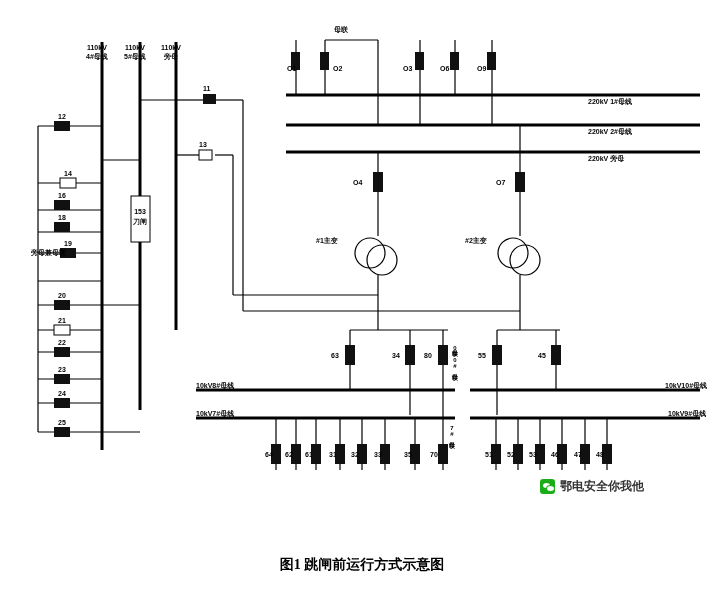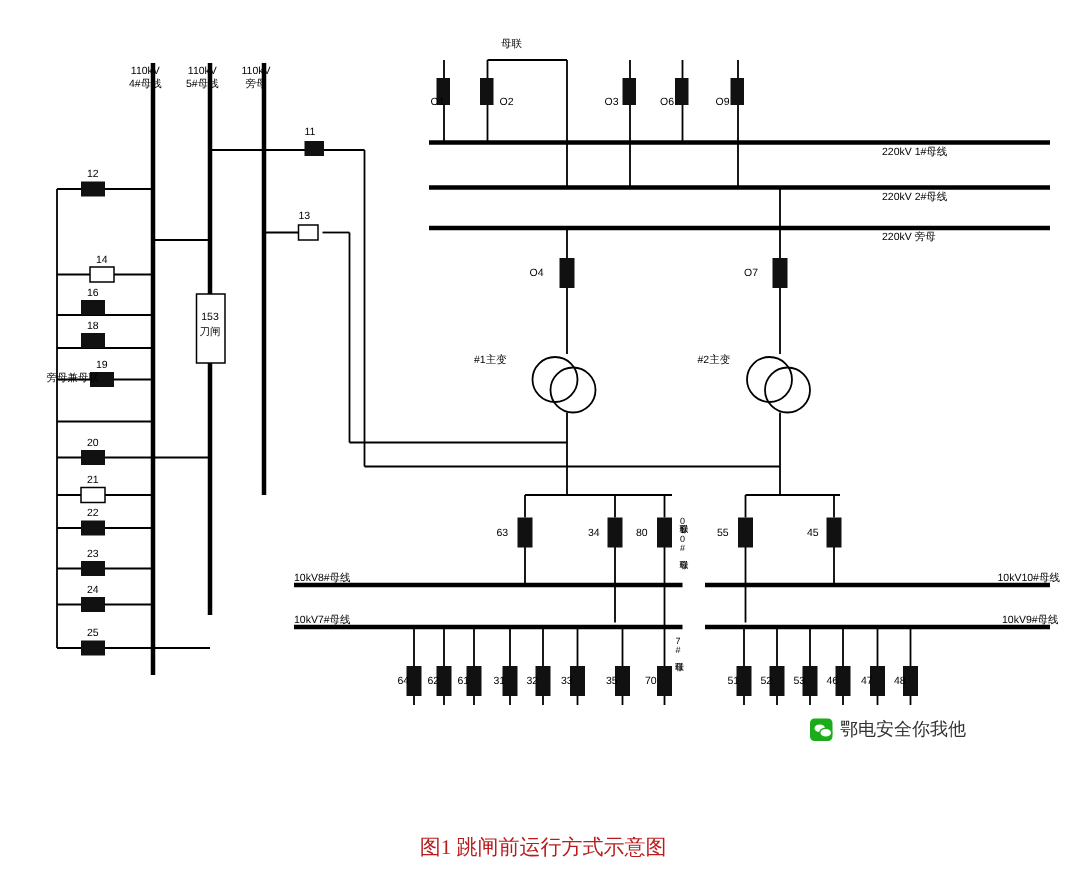--- a/index.html
+++ b/index.html
@@ -1,21 +1,21 @@
 <!DOCTYPE html>
 <html><head>
 <meta charset="utf-8">
 <style>
   html,body{margin:0;padding:0;background:#ffffff;}
   body{width:724px;height:591px;font-family:"Liberation Sans","DejaVu Sans",sans-serif;color:#000;}
-  #wrap{position:relative;width:724px;height:591px;overflow:hidden;}
+  #wrap{position:relative;width:724px;height:591px;overflow:hidden;font-weight:bold;}
   #diagram{position:absolute;left:0;top:0;width:724px;height:545px;}
   .lbl{position:absolute;font-size:7px;line-height:9px;color:#000;white-space:nowrap;}
   .lbl.v{writing-mode:vertical-rl;text-orientation:upright;letter-spacing:0px;}
-  .cap{position:absolute;left:0;top:556px;width:724px;text-align:center;font-size:14px;font-family:"Liberation Serif","DejaVu Serif",serif;color:#b91c1c;}
+  .cap{position:absolute;left:0;top:556px;width:724px;text-align:center;font-size:14px;font-family:"Liberation Serif","DejaVu Serif",serif;color:#000000;}
   .wm{position:absolute;left:540px;top:478px;display:flex;align-items:center;gap:5px;}
   .wm-logo{width:15px;height:15px;border-radius:3px;background:#1aad19;position:relative;}
   .wm-logo:before{content:"";position:absolute;left:3px;top:4px;width:7px;height:5px;border-radius:50%;background:#fff;}
   .wm-logo:after{content:"";position:absolute;left:6px;top:6px;width:7px;height:5px;border-radius:50%;background:#fff;border:1px solid #1aad19;}
   .wm-txt{font-size:12px;color:#333;font-family:"Liberation Sans","DejaVu Sans",sans-serif;}
   svg{display:block;}
 </style>
 </head>
 <body>
 

